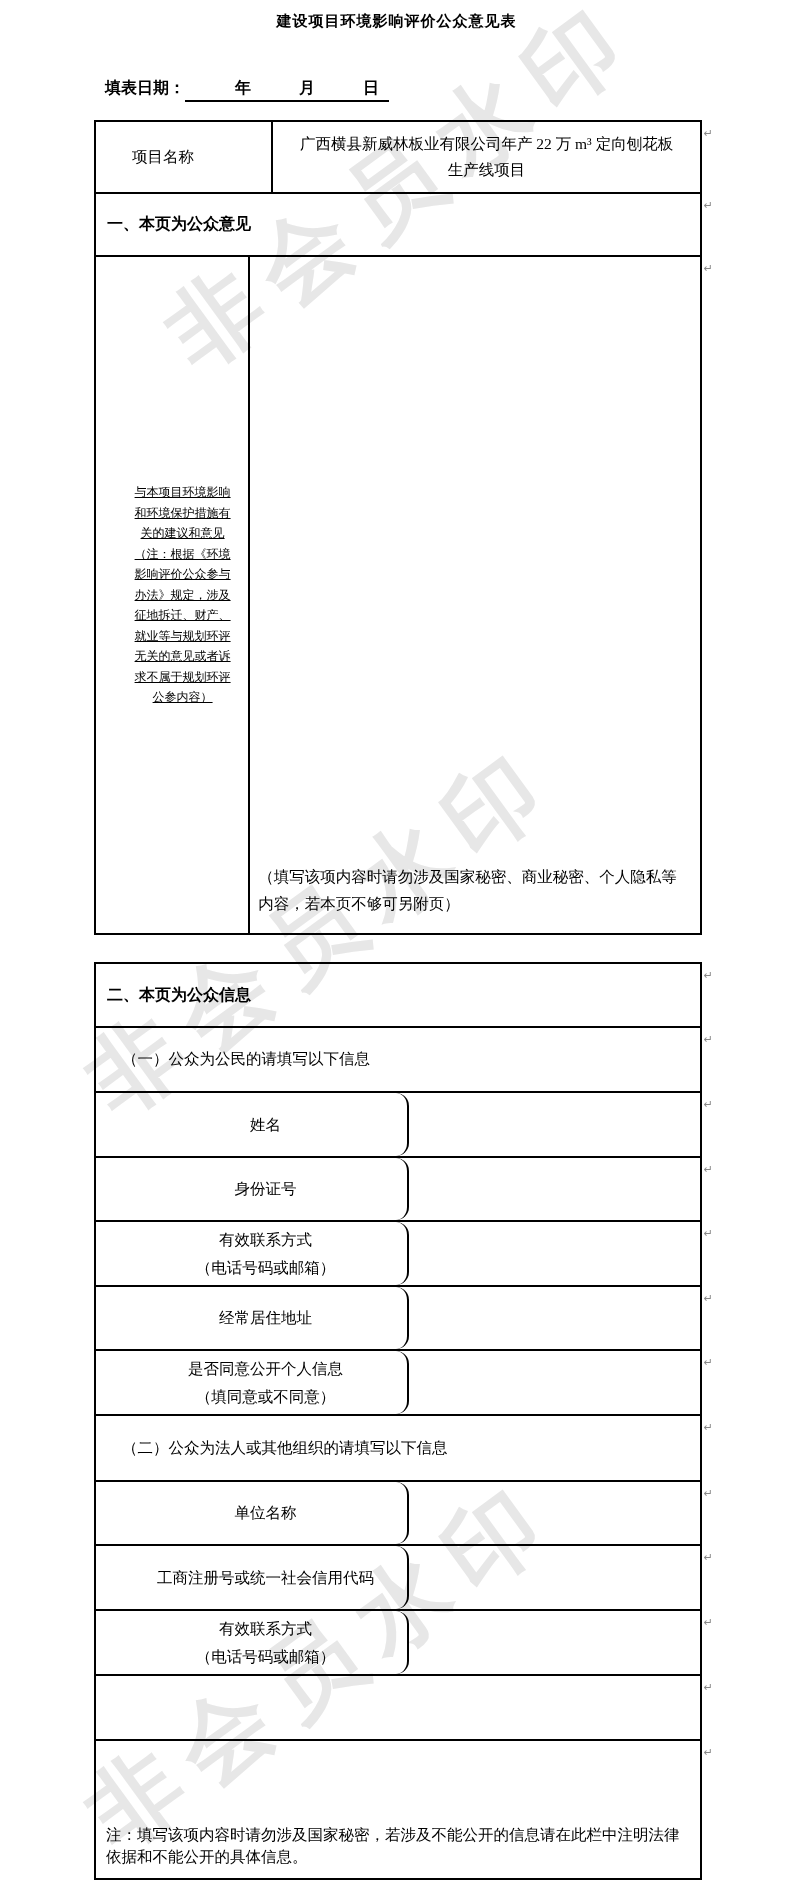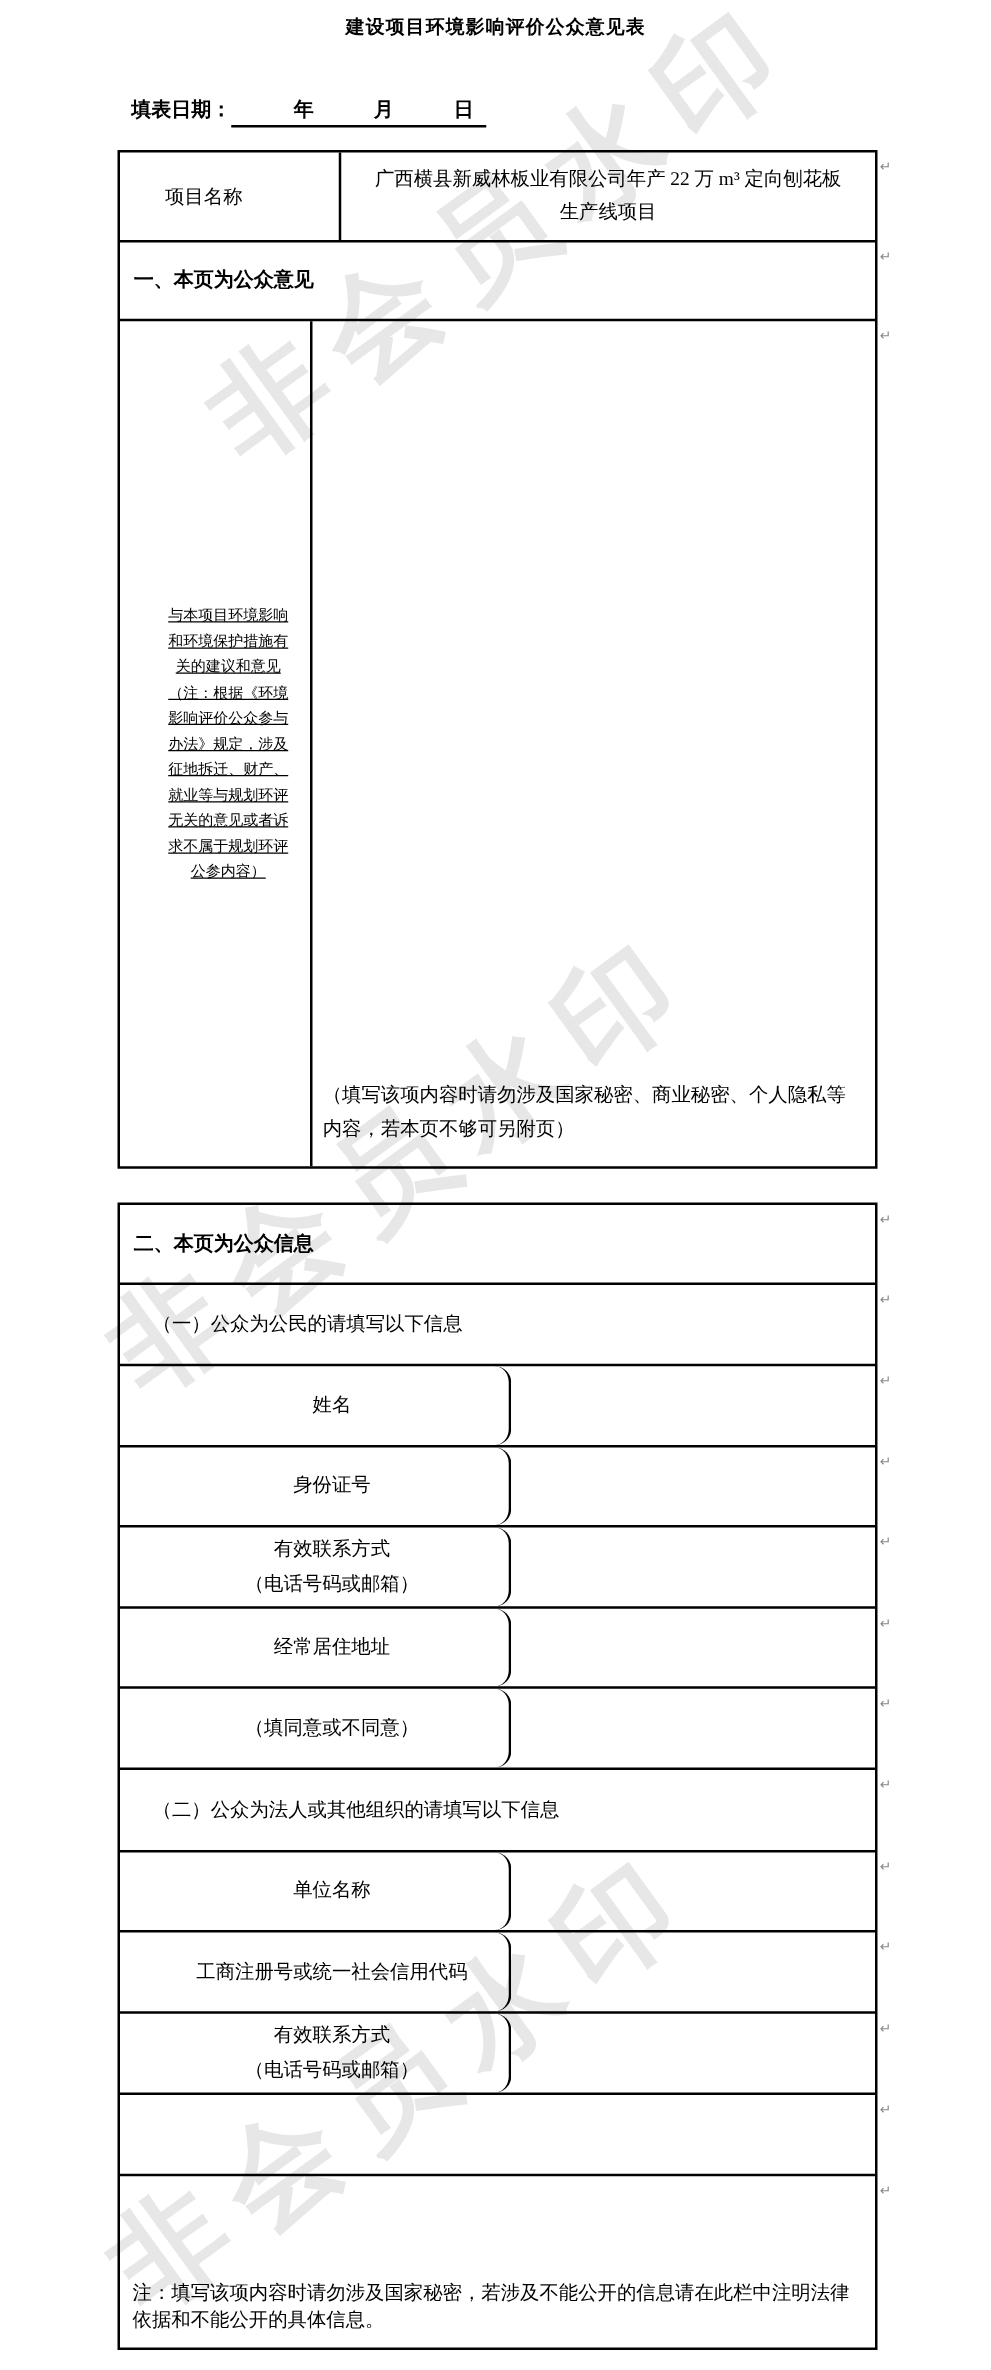--- a/index.html
+++ b/index.html
@@ -139,20 +139,21 @@
     <div class="row" style="height:64px">
       <div class="cell lab flabel">
         <span>经常居住地址</span>
       </div>
       <div class="cell val"></div>
       <span class="pilcrow">↵</span>
     </div>
 
     <div class="row" style="height:65px">
       <div class="cell lab flabel">
+        <span style="display:block">是否同意公开个人信息</span>
         <span style="display:block">（填同意或不同意）</span>
       </div>
       <div class="cell val"></div>
       <span class="pilcrow">↵</span>
     </div>
 
     <div class="row" style="height:66px">
       <div class="cell subsec">
         <span>（二）公众为法人或其他组织的请填写以下信息</span>
       </div>

